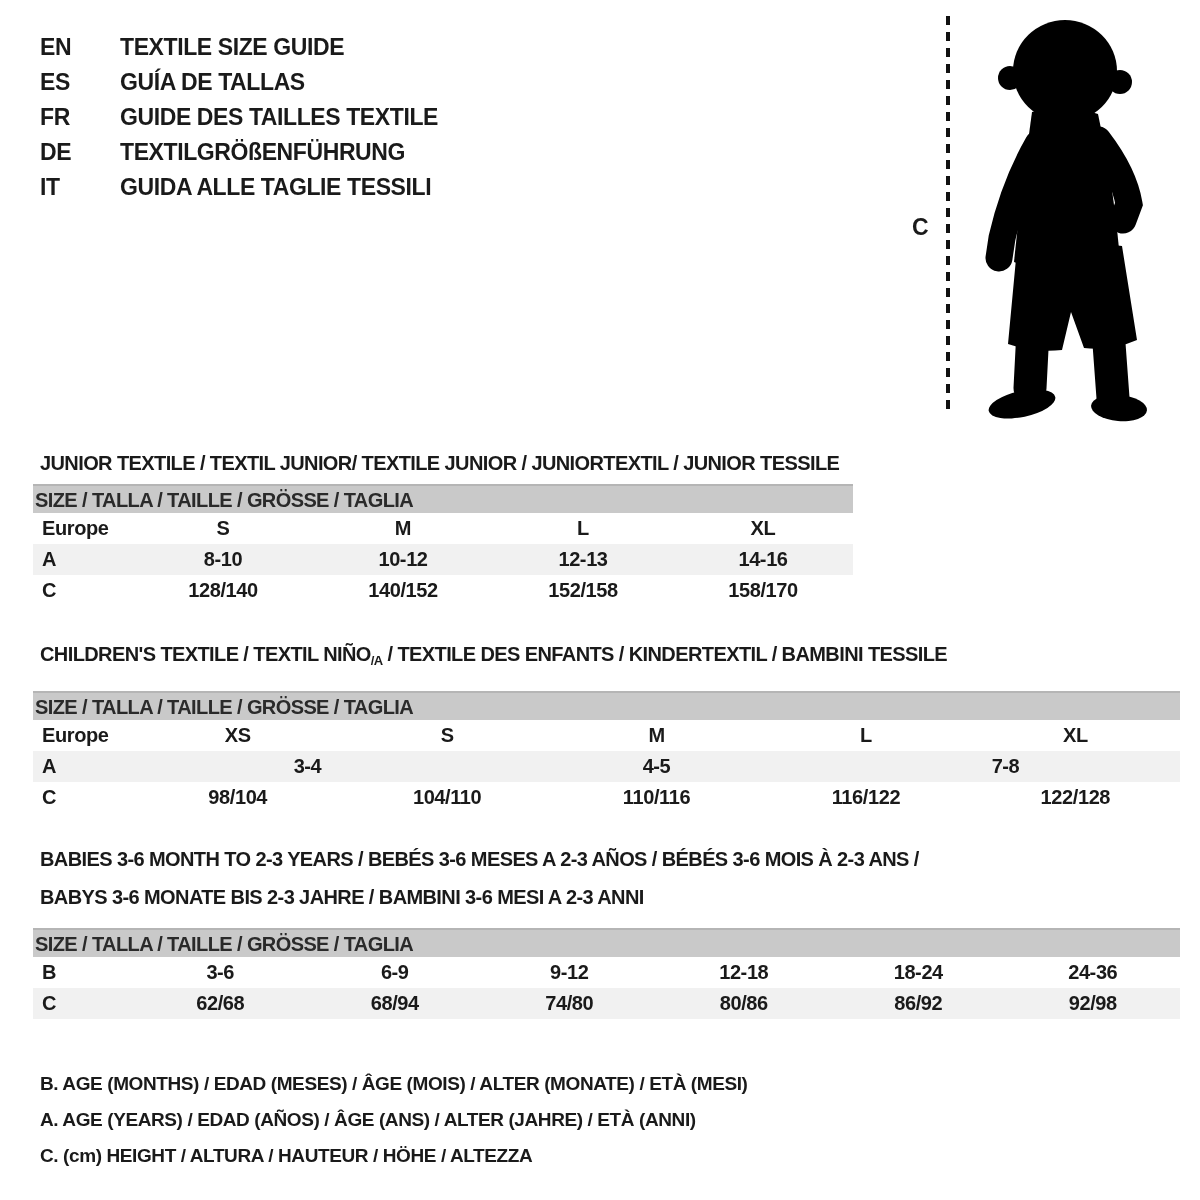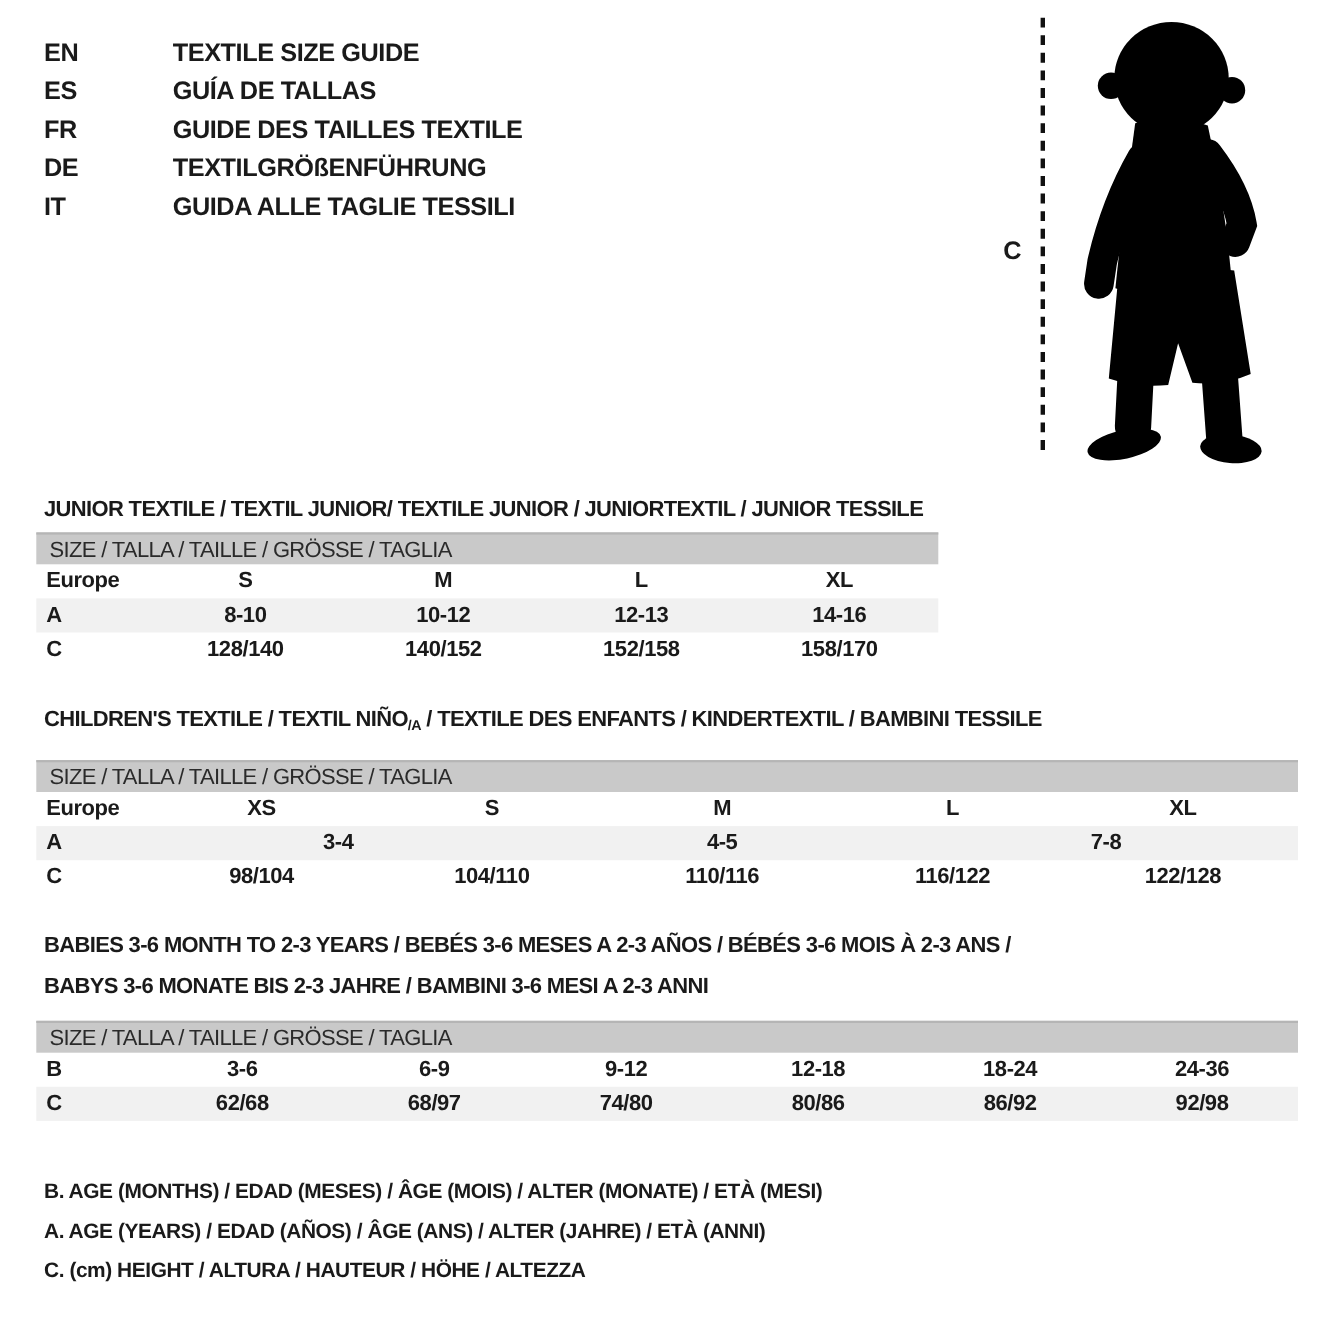--- a/index.html
+++ b/index.html
@@ -20,21 +20,20 @@
   
   .lang-block { left: 40px; top: 30px; }
   .lang-row {
     display: flex;
     height: 35px;
     align-items: center;
     font-weight: bold;
     font-size: 23px;
     letter-spacing: -0.4px;
     white-space: nowrap;
-    gap: 37px;
   }
   .lang-code { width: 80px; }
 
   
   .height-line { left: 944px; top: 16px; }
   .height-label {
     left: 912px; top: 214px;
     font-weight: bold; font-size: 23px;
   }
   .silhouette { left: 972px; top: 16px; }
@@ -54,24 +53,24 @@
   .two-line { line-height: 38px; }
 
   
   .size-table { left: 33px; }
   .size-bar {
     height: 29px;
     line-height: 29px;
     background: #c9c9c9;
     border-top: 2px solid #b5b5b5;
     box-sizing: border-box;
-    font-weight: normal;
+    font-weight: bold;
     font-size: 20px;
     letter-spacing: -0.6px;
-    padding-left: 12px;
+    padding-left: 2px;
     color: #2a2a2a;
   }
   .trow {
     display: flex;
     height: 31px;
     line-height: 31px;
     font-weight: bold;
     font-size: 20px;
     letter-spacing: -0.4px;
   }
@@ -224,21 +223,21 @@
     <div class="tcell">3-6</div>
     <div class="tcell">6-9</div>
     <div class="tcell">9-12</div>
     <div class="tcell">12-18</div>
     <div class="tcell">18-24</div>
     <div class="tcell">24-36</div>
   </div>
   <div class="trow shaded">
     <div class="tlabel">C</div>
     <div class="tcell">62/68</div>
-    <div class="tcell">68/97</div>
+    <div class="tcell">68/94</div>
     <div class="tcell">74/80</div>
     <div class="tcell">80/86</div>
     <div class="tcell">86/92</div>
     <div class="tcell">92/98</div>
   </div>
 </div>
 
 <div class="abs legend">
   <div class="legend-line">B. AGE (MONTHS) / EDAD (MESES) / ÂGE (MOIS) / ALTER (MONATE) / ETÀ (MESI)</div>
   <div class="legend-line">A. AGE (YEARS) / EDAD (AÑOS) / ÂGE (ANS) / ALTER (JAHRE) / ETÀ (ANNI)</div>

